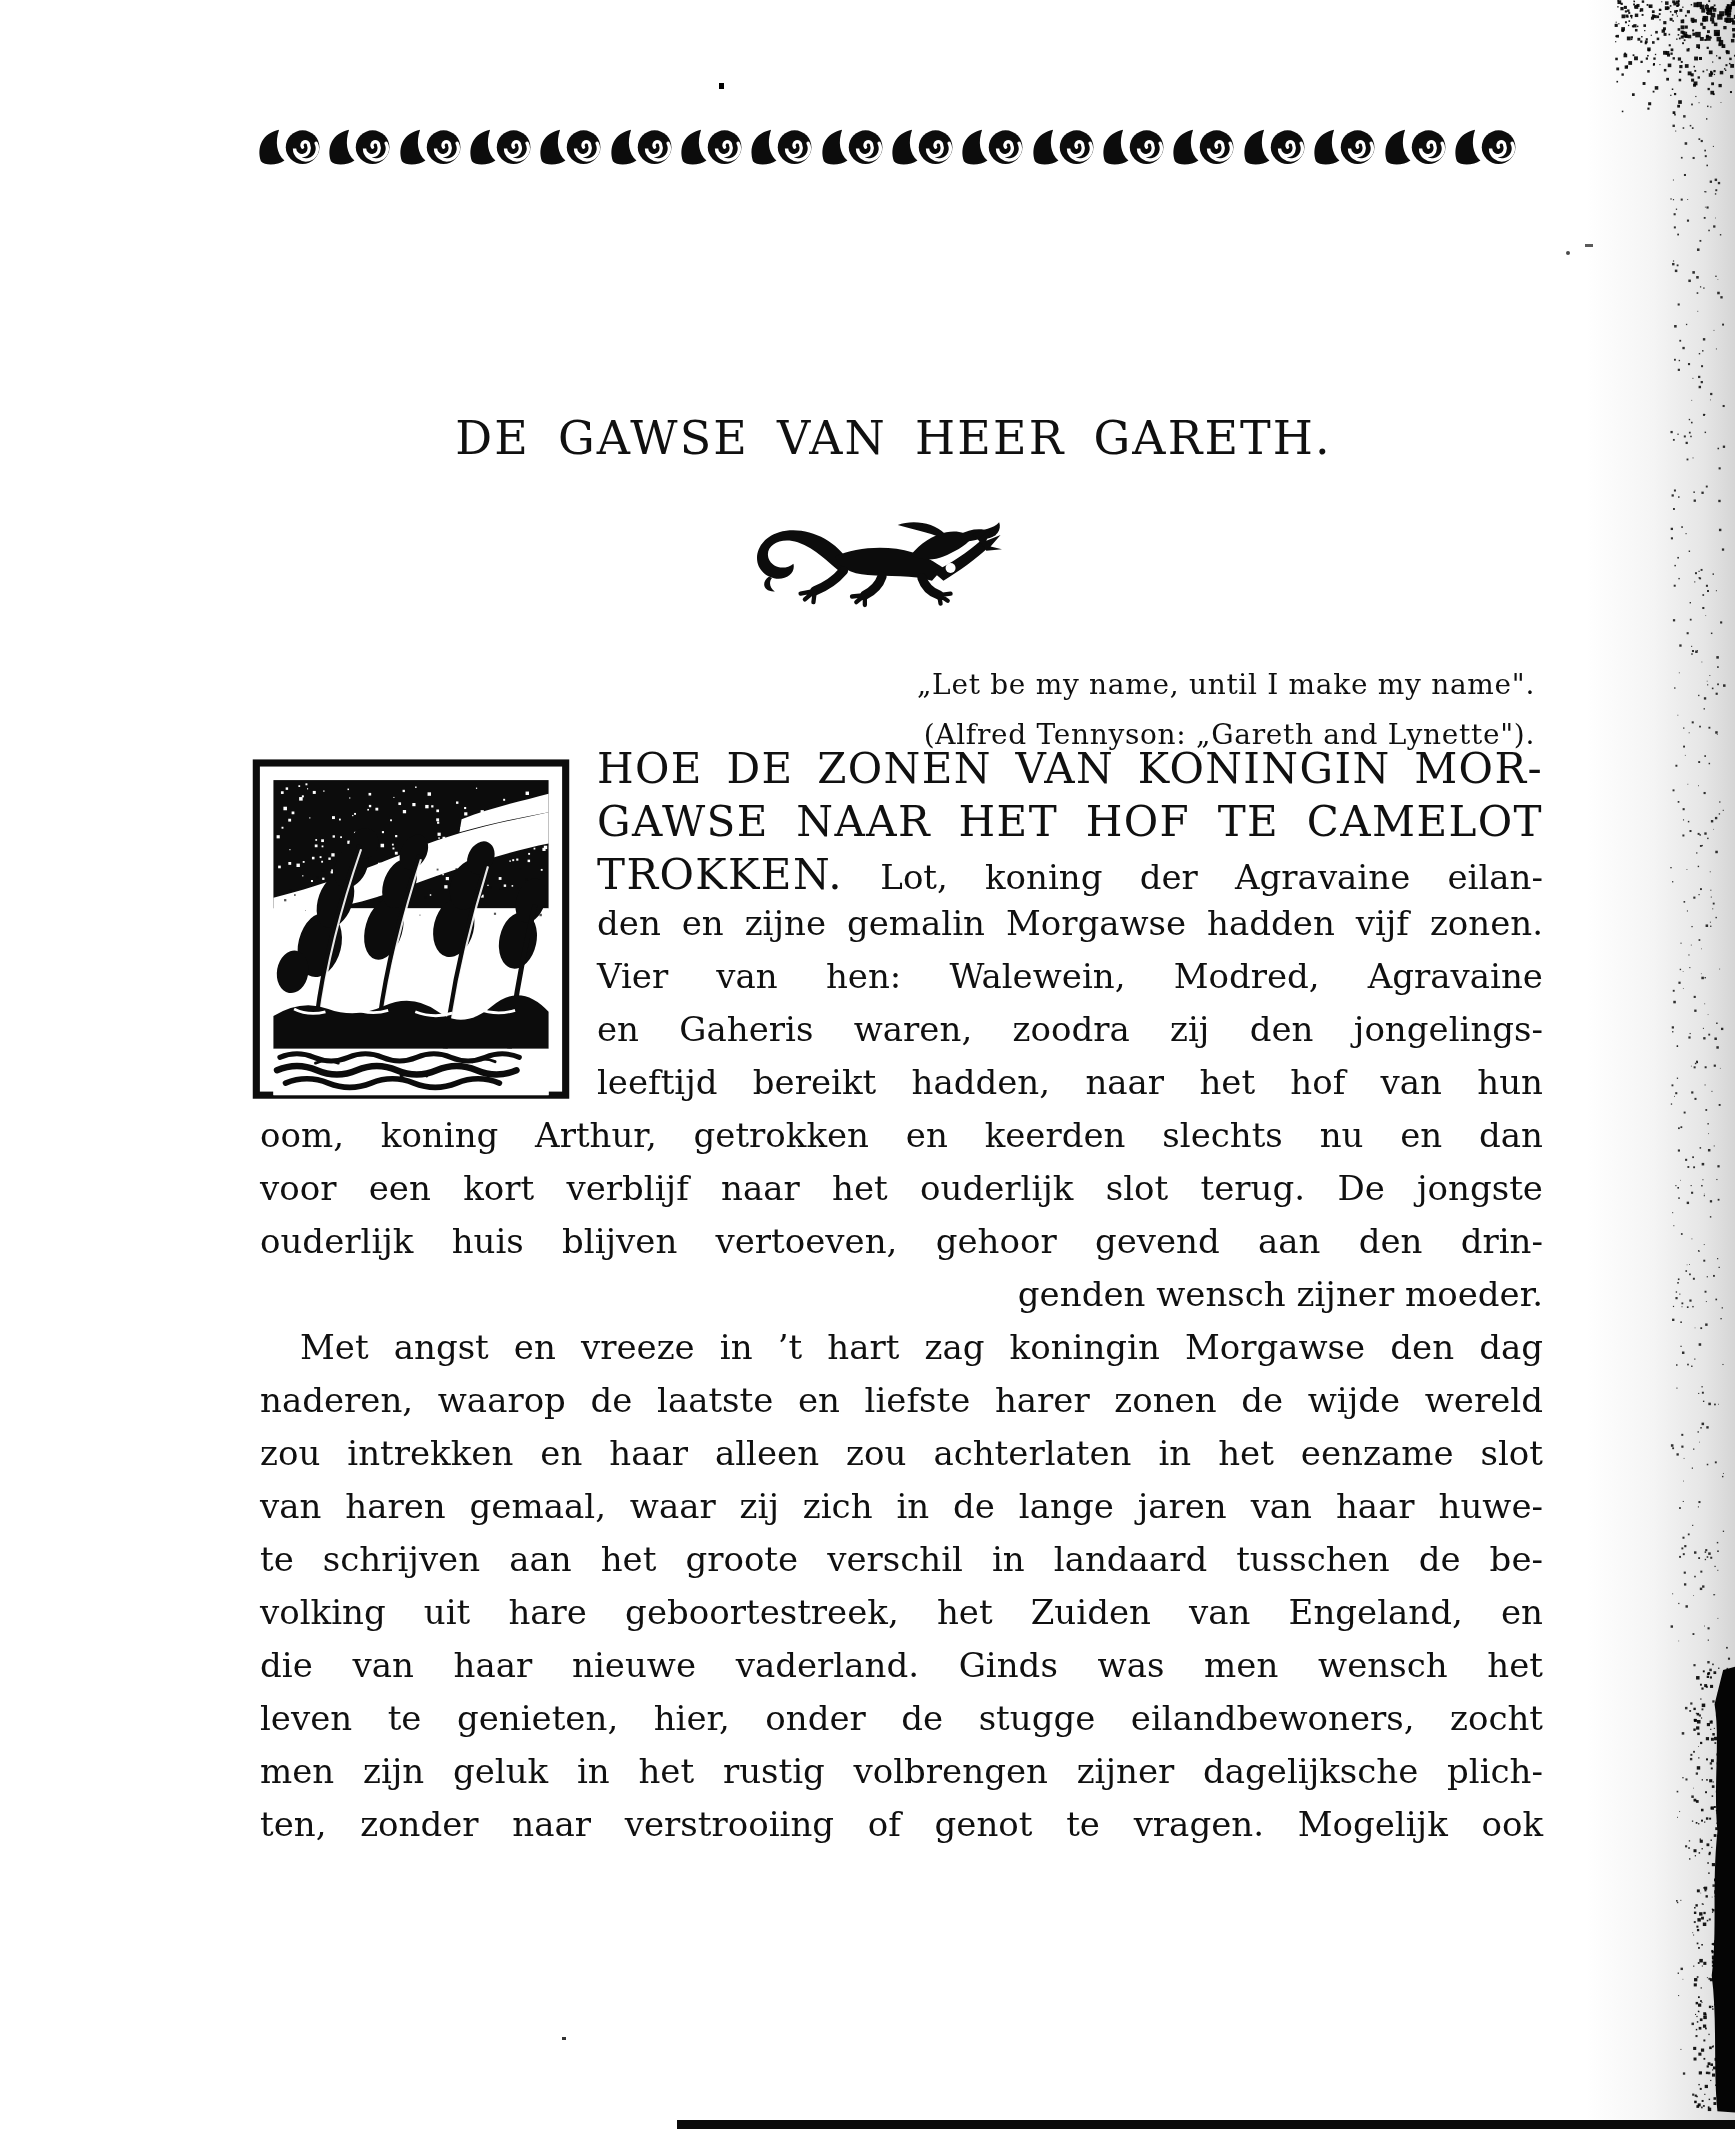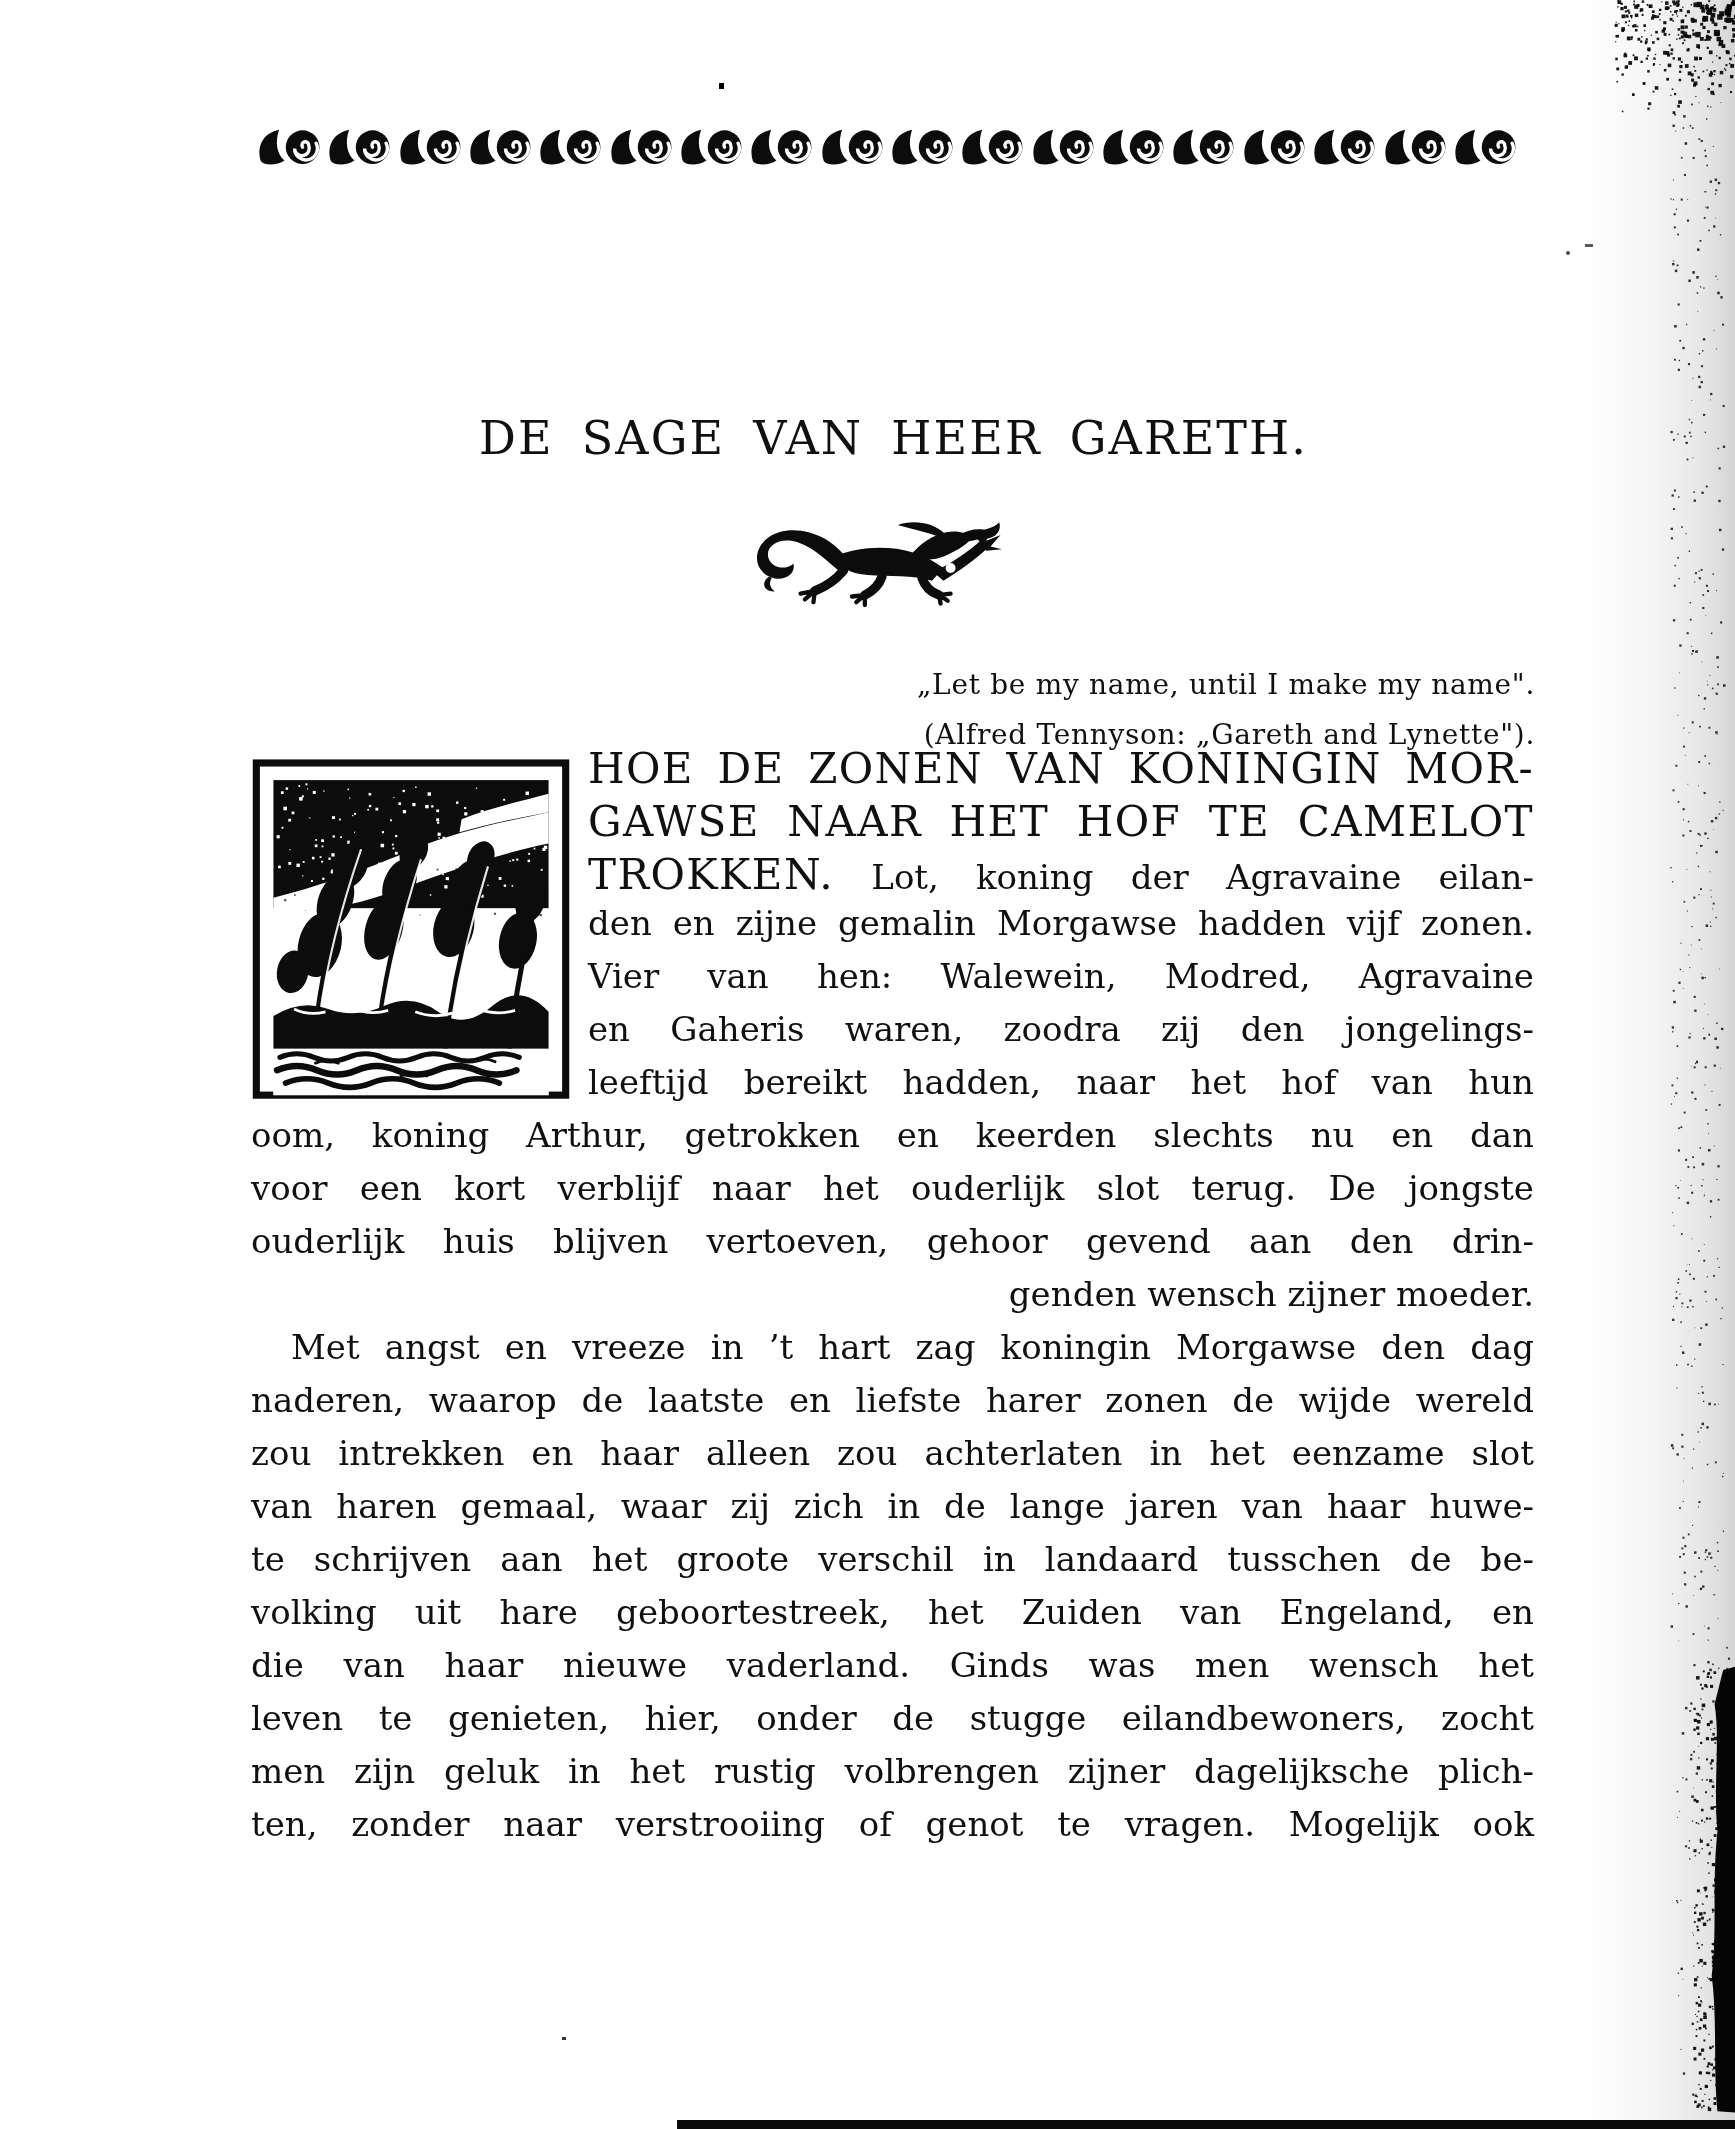--- a/index.html
+++ b/index.html
@@ -28,21 +28,21 @@
   .lizard svg{width:100%;height:100%;}
   
   .epigraph{
     position:absolute;left:250px;top:660px;width:1285px;
     text-align:right;font-size:28px;line-height:50px;letter-spacing:0.7px;
   }
   
   .woodcut{position:absolute;left:251px;top:758px;width:320px;height:345px;}
   .woodcut svg{width:100%;height:100%;}
   
-  .body-text{position:absolute;left:251px;top:744px;width:1283px;}
+  .body-text{position:absolute;left:260px;top:744px;width:1283px;}
   .bl{height:53px;font-size:34px;white-space:nowrap;}
   .bl.j{text-align:justify;text-align-last:justify;text-justify:inter-word;white-space:normal;}
   .bl.l{text-align:right;}
   .bl.side{margin-left:337px;}
   .bl.ind{text-indent:40px;}
   .bl .caps{font-size:42px;letter-spacing:1.4px;}
   
   .scanband{position:absolute;top:0;right:0;width:150px;height:2129px;pointer-events:none;}
   .scanband .shade{
     position:absolute;inset:0;
@@ -152,21 +152,21 @@
         <circle cx="68" cy="30" r="25"></circle>
         <path d="M68,30 a5,5 0 1,1 9,-3 a11,11 0 1,1 -21,5 a17,17 0 1,0 32,-8" fill="none" stroke="#fff" stroke-width="5" stroke-linecap="round"></path>
       </svg>
     </div>
 
   <div class="speck dot-a"></div>
   <div class="speck dot-b"></div>
   <div class="speck dot-c"></div>
   <div class="speck dot-d"></div>
 
-  <h1 class="title">DE SAGE VAN HEER GARETH.</h1>
+  <h1 class="title">DE GAWSE VAN HEER GARETH.</h1>
 
   <div class="lizard">
     <svg viewBox="0 0 392 130" xmlns="http://www.w3.org/2000/svg">
       <g fill="#0c0c0c" stroke="none">
 
         <path d="M150,66 C130,32 86,14 52,24 C18,34 10,72 38,86 C56,95 76,84 72,68 C60,78 42,74 37,60 C32,42 54,30 78,38 C104,47 120,66 138,80 Z"></path>
         <path d="M38,86 C26,94 30,108 46,107 C39,102 37,94 42,88 Z"></path>
 
         <path d="M130,58 C160,44 206,42 238,52 C258,58 270,66 282,74 L266,92 C240,84 204,86 176,84 C152,82 136,74 130,58 Z"></path>
 

